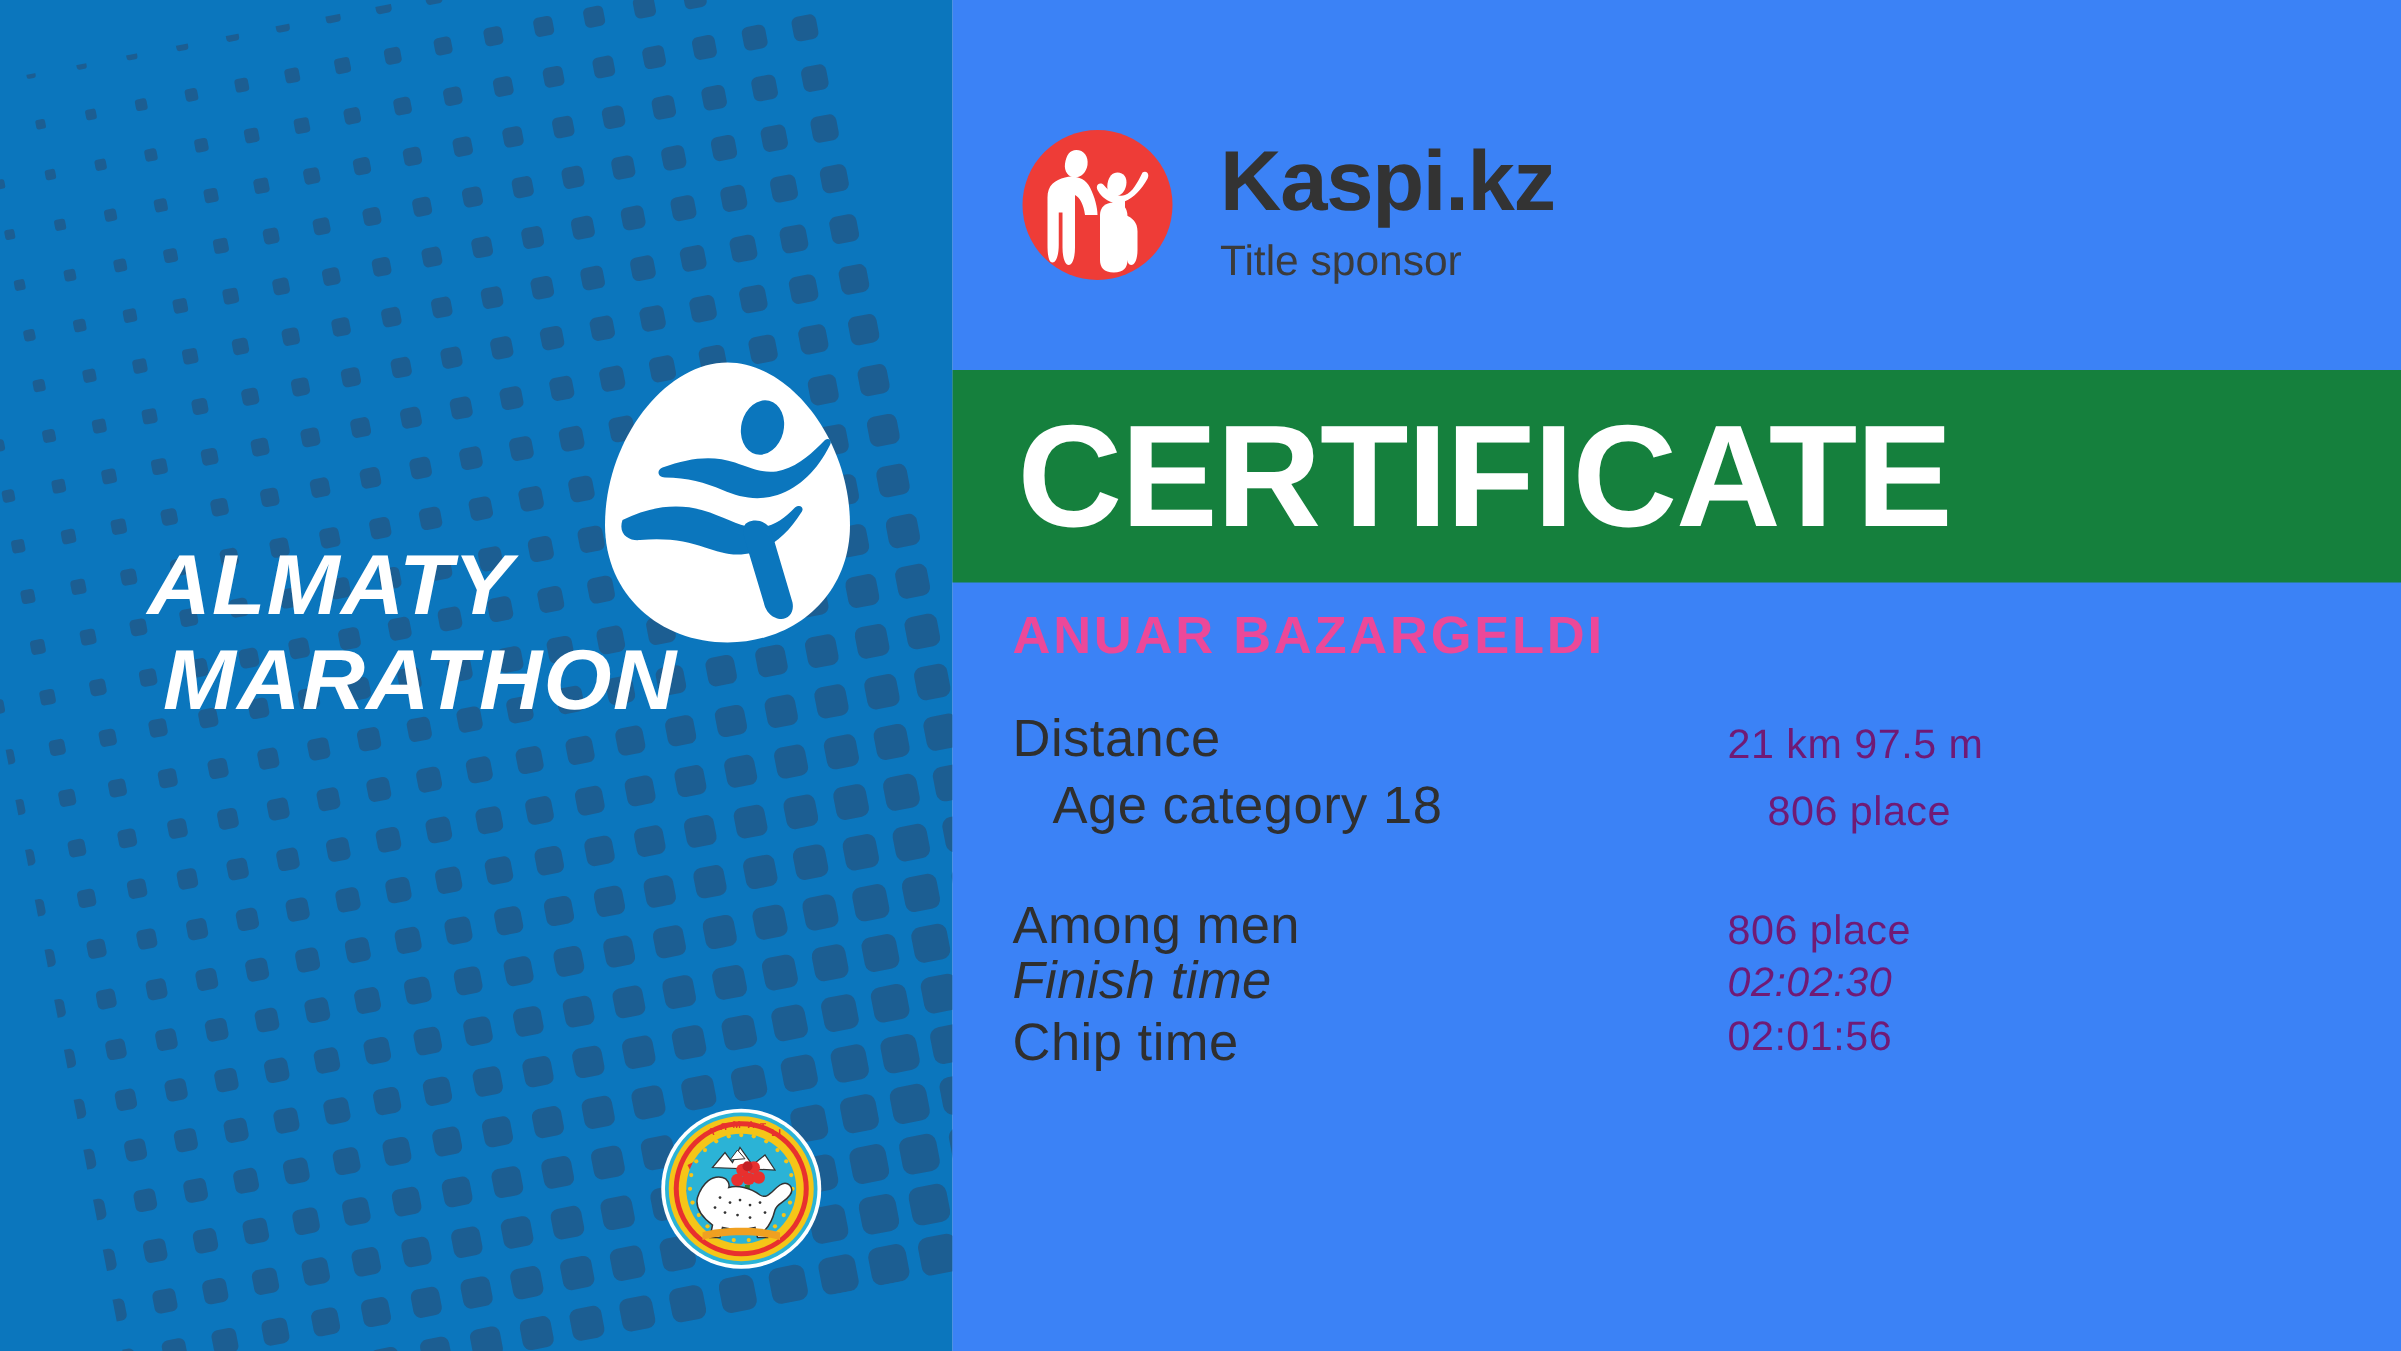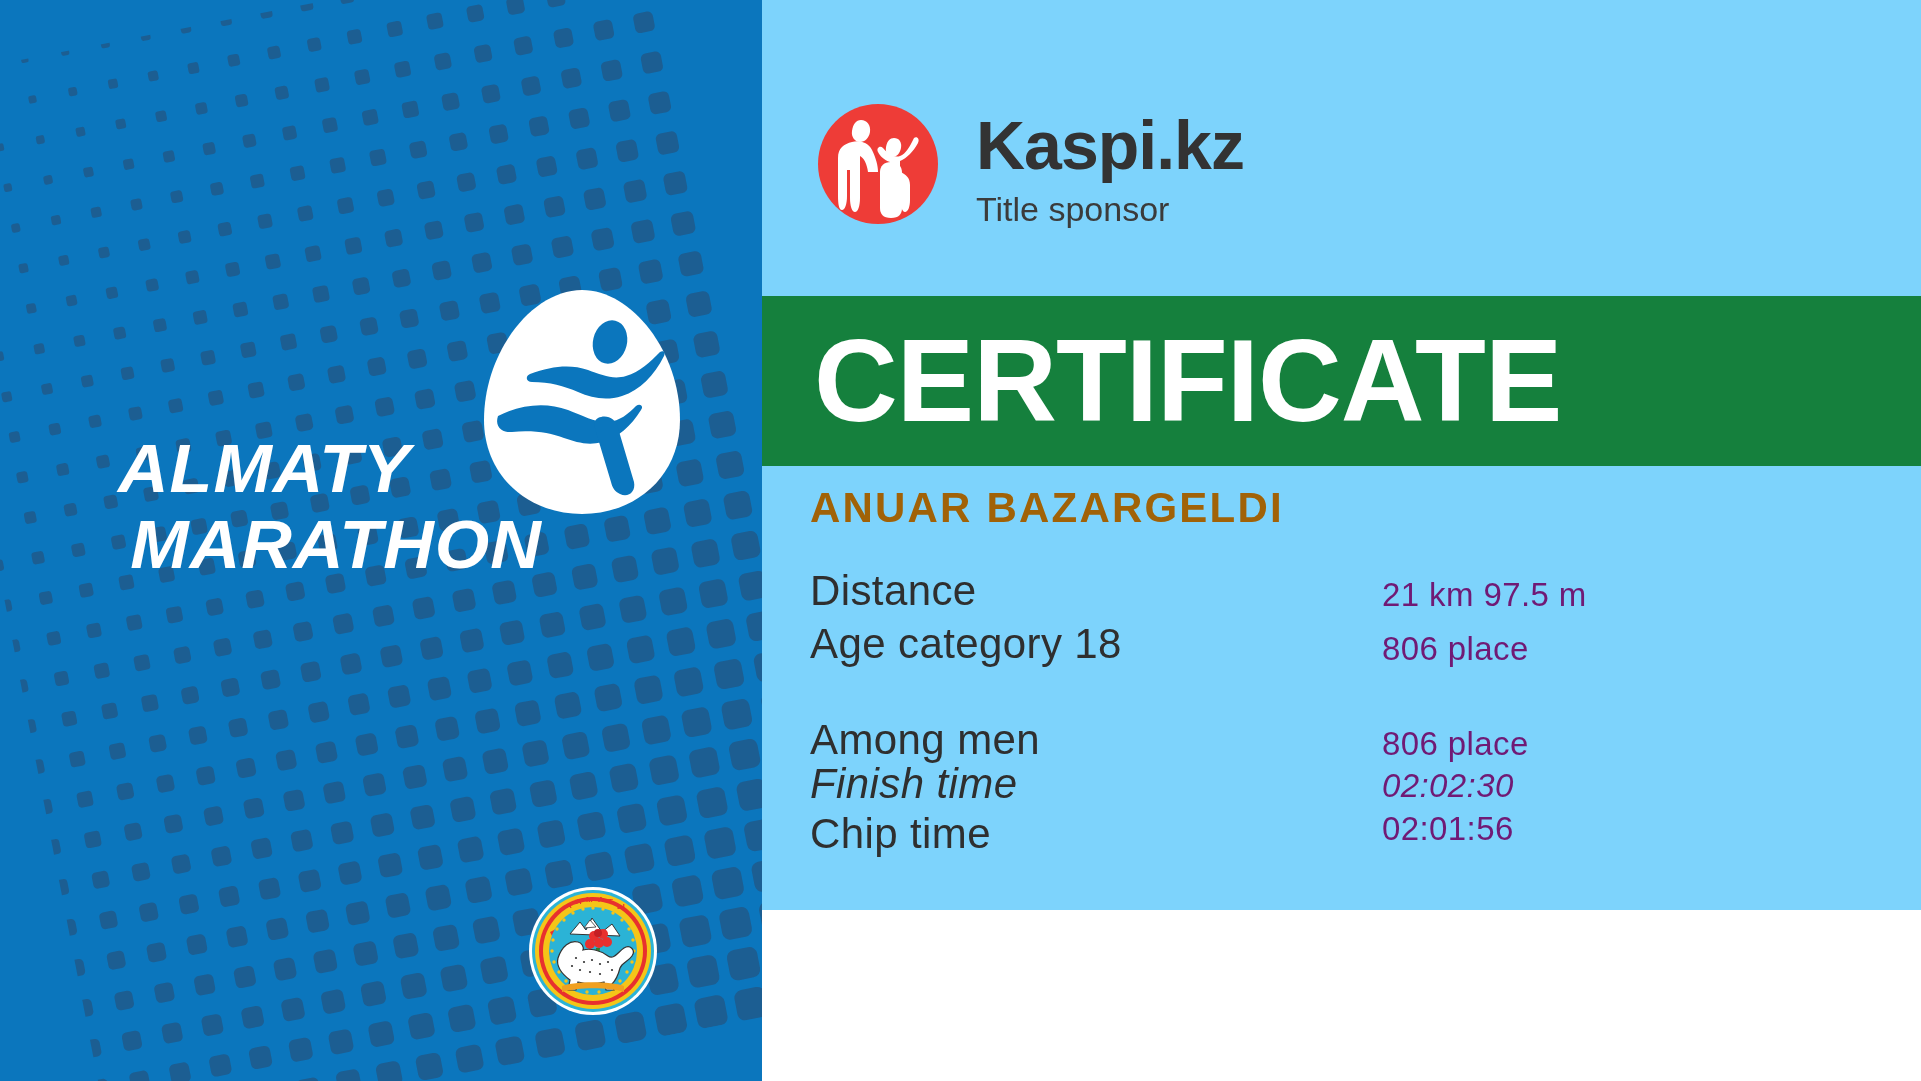--- a/index.html
+++ b/index.html
@@ -83,22 +83,22 @@
     width: 130px;
     height: 130px;
   }
 
   
   #right-panel {
     position: absolute;
     left: 762px;
     top: 0;
     width: 1159px;
-    height: 910px;
-    background: #7dd3fc;
+    height: 1081px;
+    background: #3b82f6;
   }
 
   
   #sponsor-block {
     position: absolute;
     left: 52px;
     top: 100px;
     display: flex;
     align-items: flex-start;
   }
@@ -152,21 +152,21 @@
 
   
   #athlete-name {
     position: absolute;
     left: 810px;
     top: 484px;
     font-family: "Liberation Sans", sans-serif;
     font-weight: bold;
     font-size: 42px;
     line-height: 48px;
-    color: #a16207;
+    color: #ec4899;
     letter-spacing: 2.2px;
     white-space: nowrap;
   }
 
   
   #results {
     position: absolute;
     left: 810px;
     top: 572px;
     width: 1030px;
@@ -191,21 +191,21 @@
     left: 572px;
     top: 5px;
     font-family: "Liberation Sans", sans-serif;
     font-size: 33px;
     line-height: 38px;
     color: #701a75;
     letter-spacing: 0.4px;
     white-space: nowrap;
   }
   .result-row.r0 { height: 53px; }
-  .result-row.r1 { height: 48px; }
+  .result-row.r1 { height: 48px; margin-left: 32px; }
   .result-row.r2 { height: 44px; margin-top: 48px; }
   .result-row.r3 { height: 48px; font-style: italic; }
   .result-row.r0 .result-value { top: 4px; }
   .result-row.r1 .result-value { top: 5px; }
   .result-row.r2 .result-value { top: 4px; }
   .result-row.r3 .result-value { top: 2px; }
   .result-row.r4 .result-value { top: -3px; }
   .result-row.r4 .result-label { top: 2px; }
 </style>
 </head>

